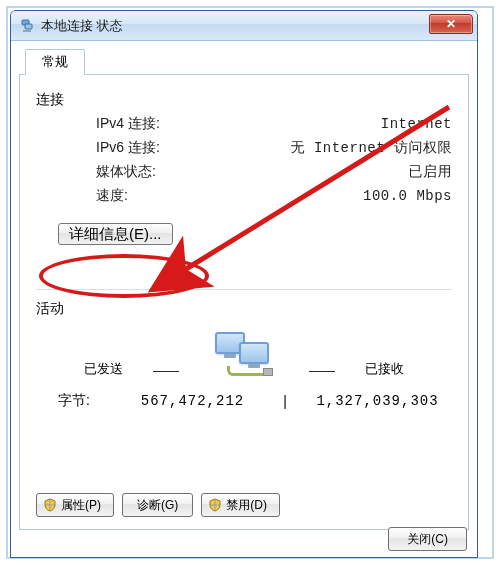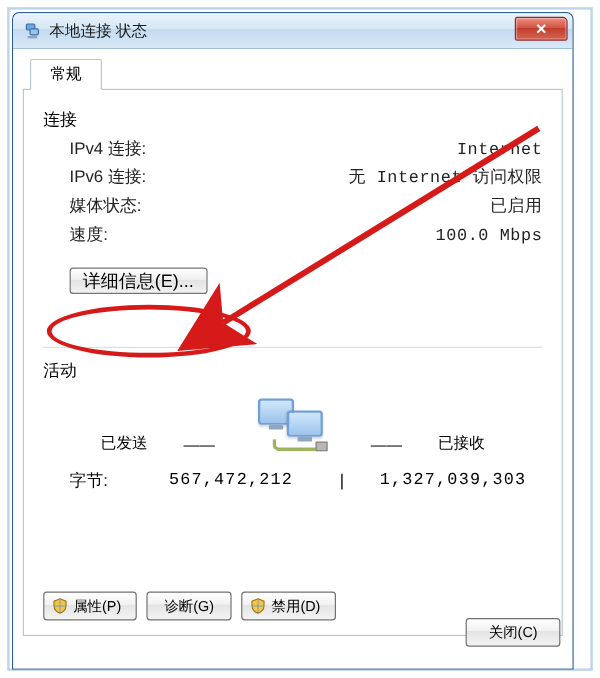--- a/index.html
+++ b/index.html
@@ -102,21 +102,21 @@
     margin: 44px 0 10px 0;
   }
   .row {
     display: flex;
     justify-content: space-between;
     align-items: baseline;
     margin: 6px 0 6px 22px;
     font-size: 14px;
     color: #222;
   }
-  .row .label { white-space: pre; }
+  .row .label { white-space: pre; margin-left: 38px; }
   .row .value { font-family: "Courier New", monospace; letter-spacing: 0.5px; }
   .details-btn {
     margin: 12px 0 0 22px;
     height: 22px;
     padding: 0 10px;
     border: 1px solid #777;
     border-radius: 3px;
     background: linear-gradient(#fefefe,#efefef 45%,#e3e3e3 46%,#f2f2f2);
     font-size: 15px;
     font-family: inherit;
@@ -167,21 +167,21 @@
   }
   .plug {
     position:absolute;
     left:54px; top:38px;
     width:10px; height:8px;
     background:#b7b7b7;
     border:1px solid #888;
   }
   .bytes-row {
     display:flex;
-    align-items:flex-start;
+    align-items:center;
     margin: 14px 0 0 22px;
     font-size:14px;
   }
   .bytes-row .lab { width:60px; }
   .bytes-row .sent { flex:1; text-align:center; font-family:"Courier New",monospace; letter-spacing:1px; }
   .bytes-row .sep { width:36px; text-align:center; }
   .bytes-row .recv { flex:1; text-align:center; font-family:"Courier New",monospace; letter-spacing:1px; }
   .btn-row {
     position:absolute;
     left:16px; bottom:12px;
@@ -196,21 +196,21 @@
     font-size:12px;
     font-family:inherit;
     display:inline-flex; align-items:center; gap:4px;
     cursor: default;
   }
   .shield {
     width:14px;height:14px;display:inline-block;
   }
   .footer {
     position:absolute;
-    right:10px; bottom:18px;
+    right:10px; bottom:6px;
   }
   .footer .win-btn { padding: 0 18px; }
   
   .anno-ellipse {
     position:absolute;
     left: 28px; top: 243px;
     width: 170px; height: 44px;
     border: 4px solid #d61a1a;
     border-radius: 50%;
     pointer-events: none;

